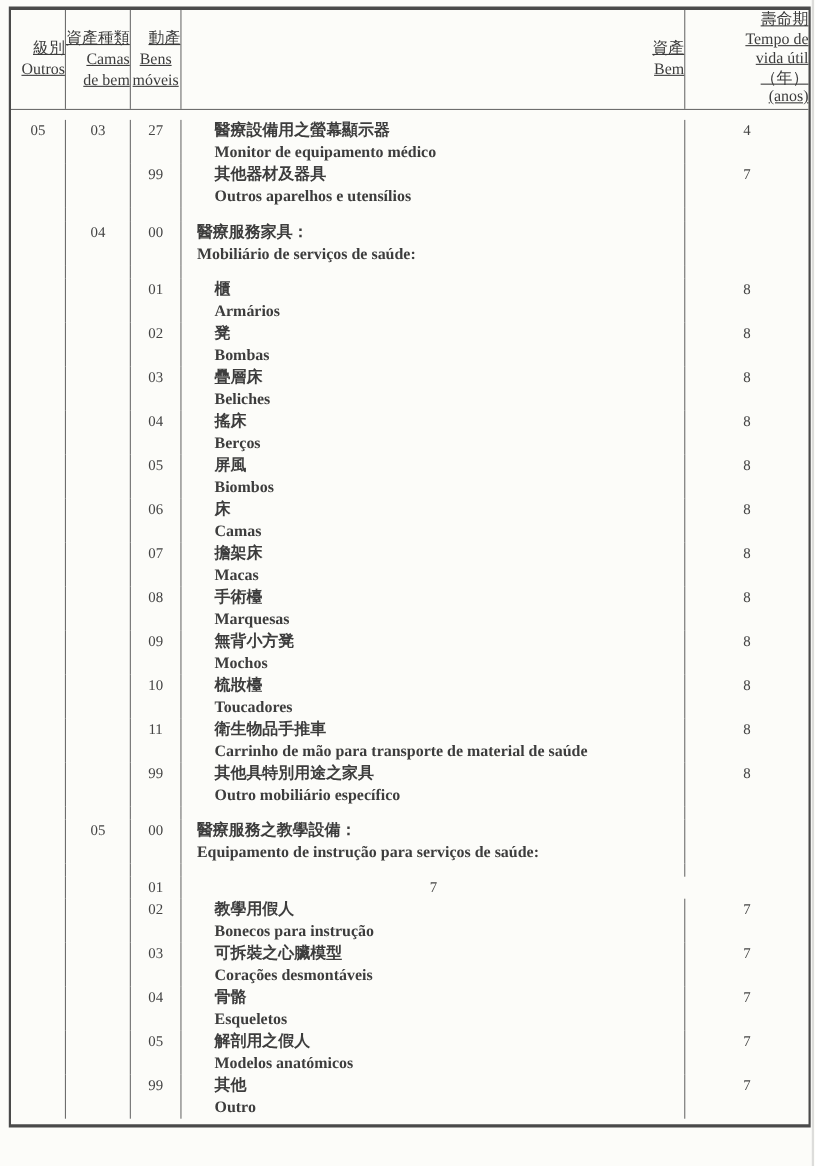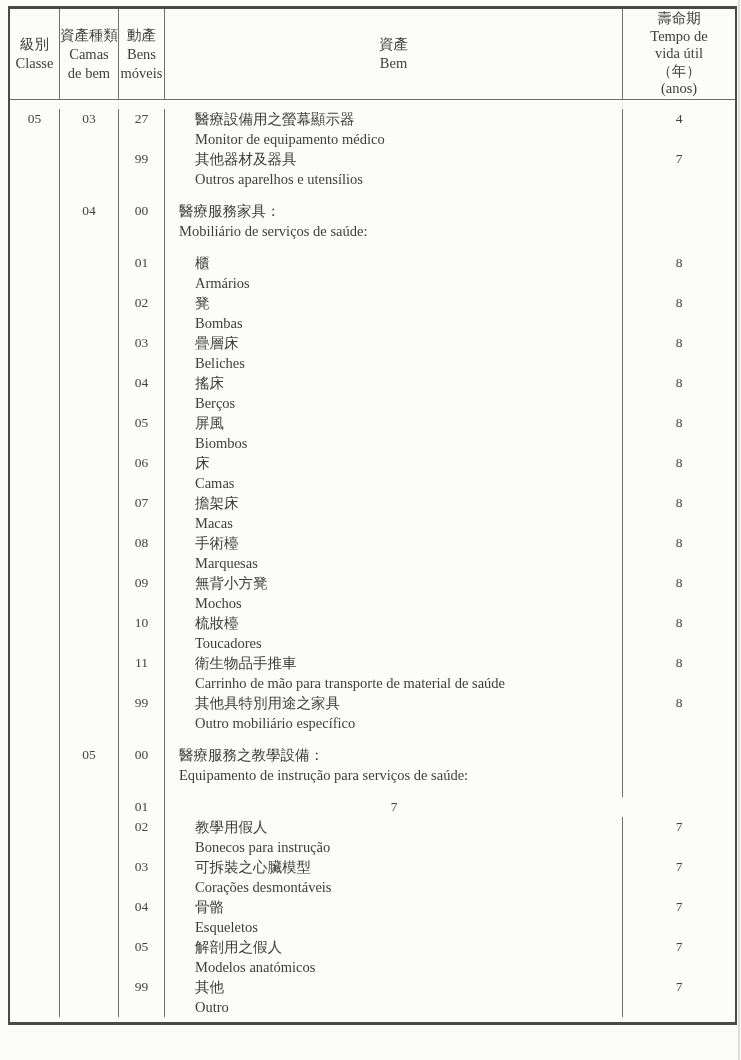--- a/index.html
+++ b/index.html
@@ -23,53 +23,53 @@
   }
   .thead {
     display:grid;
     grid-template-columns:50px 59px 46px 458px 1fr;
     height:90px;
     border-bottom:1px solid #6e6e6e;
   }
   .hc {
     border-right:1px solid #6e6e6e;
     display:flex; flex-direction:column;
-    align-items:center; justify-content:center;
+    align-items:flex-end; justify-content:center;
     font-size:14.5px; line-height:19px;
-    text-align:center; color:#3d3d3d;
+    text-align:center; color:#3d3d3d;text-decoration:underline;
   }
   .hc:last-child { border-right:none; line-height:17.5px; }
   .tbody { padding-top:9px; padding-bottom:5px; }
   .trow {
     display:grid;
     grid-template-columns:50px 59px 46px 458px 1fr;
   }
   .trow .c { border-right:1px solid #6e6e6e; min-height:1px; }
   .trow .c:last-child { border-right:none; }
   .trow.gap .c { height:12px; }
   .code { text-align:center; font-size:13.5px; line-height:20px; color:#444; }
-  .itemcell { padding-left:14px; padding-right:6px; font-size:14.5px; line-height:20px; }
+  .itemcell { padding-left:14px; padding-right:6px; font-size:14.5px; line-height:20px;font-weight:bold; }
   .itemcell.indent { padding-left:30px; }
   .line-zh, .line-pt { min-height:20px; }
   .years { text-align:center; font-size:13.5px; line-height:20px; color:#444; }
   
   .scan-edge {
     position:absolute; right:1px; top:0; width:2px; height:1060px;
     background:#dddddb;
   }
 </style>
 </head>
 <body>
 
 <div class="page">
   <div class="sheet-table">
     <div class="thead">
       <div class="hc">
           <div>級別</div>
-          <div>Classe</div>
+          <div>Outros</div>
         </div>
       <div class="hc">
           <div>資產種類</div>
           <div>Camas</div>
           <div>de bem</div>
         </div>
       <div class="hc">
           <div>動產</div>
           <div>Bens móveis</div>
         </div>

